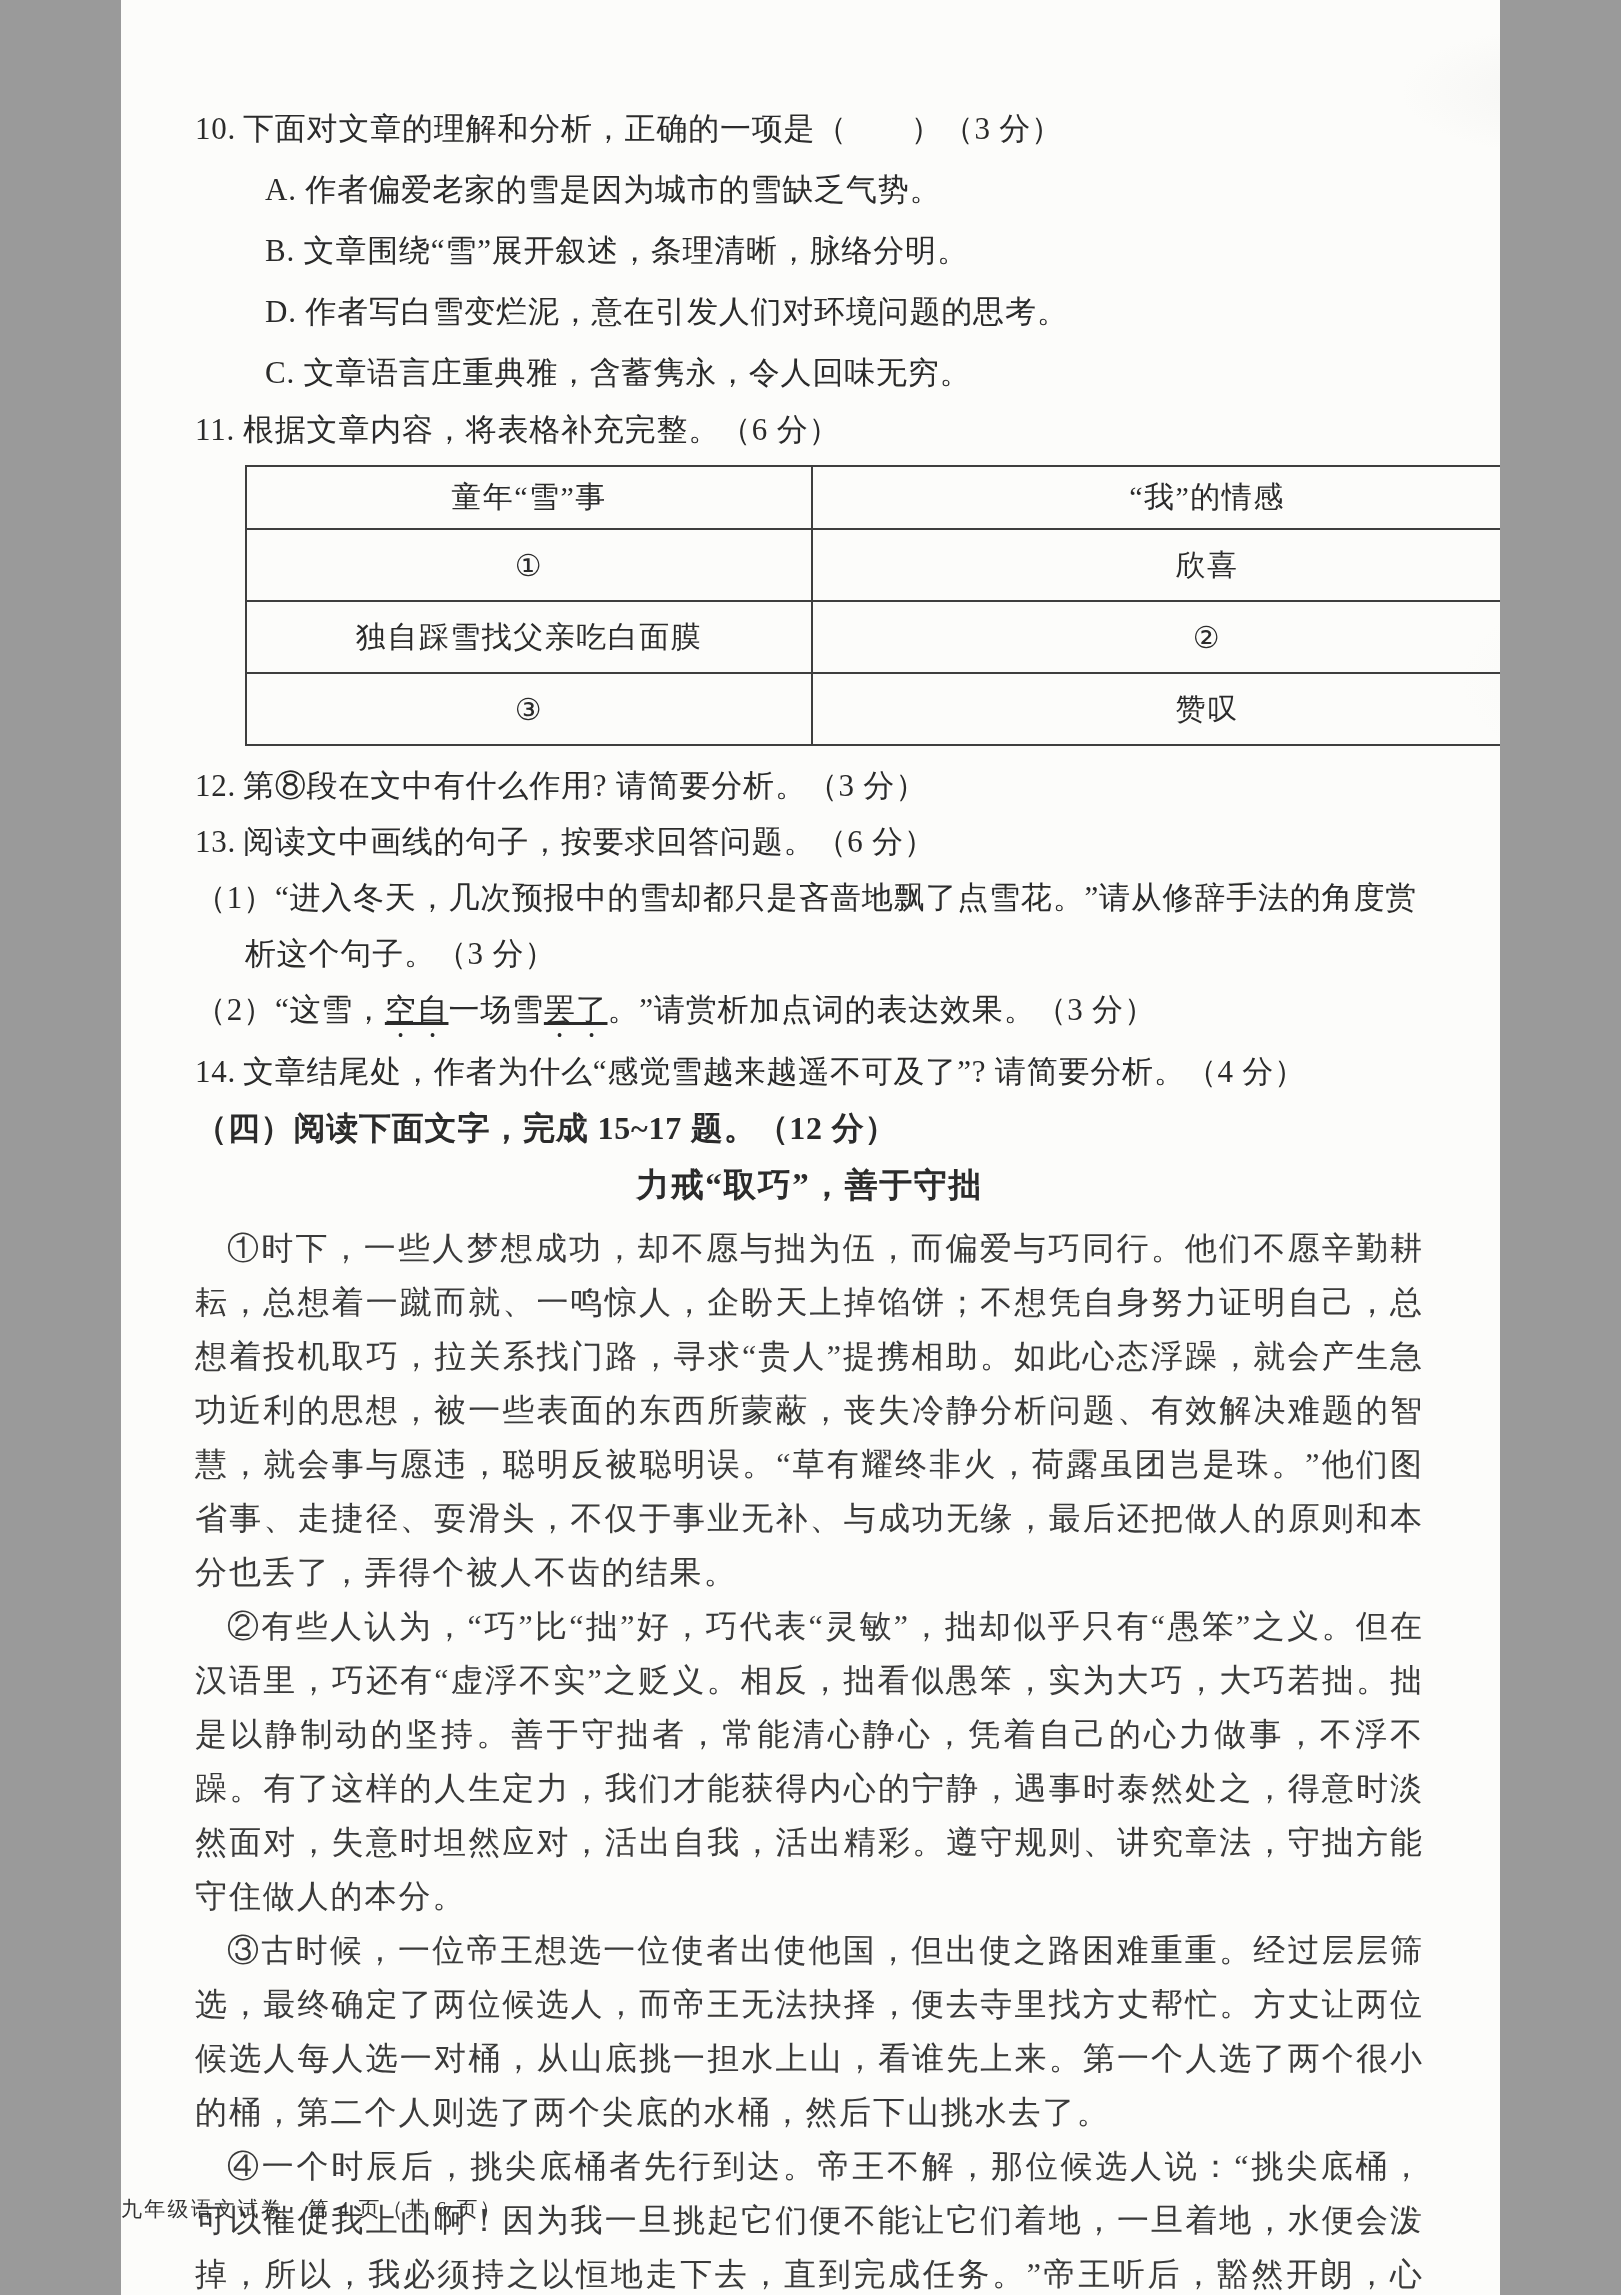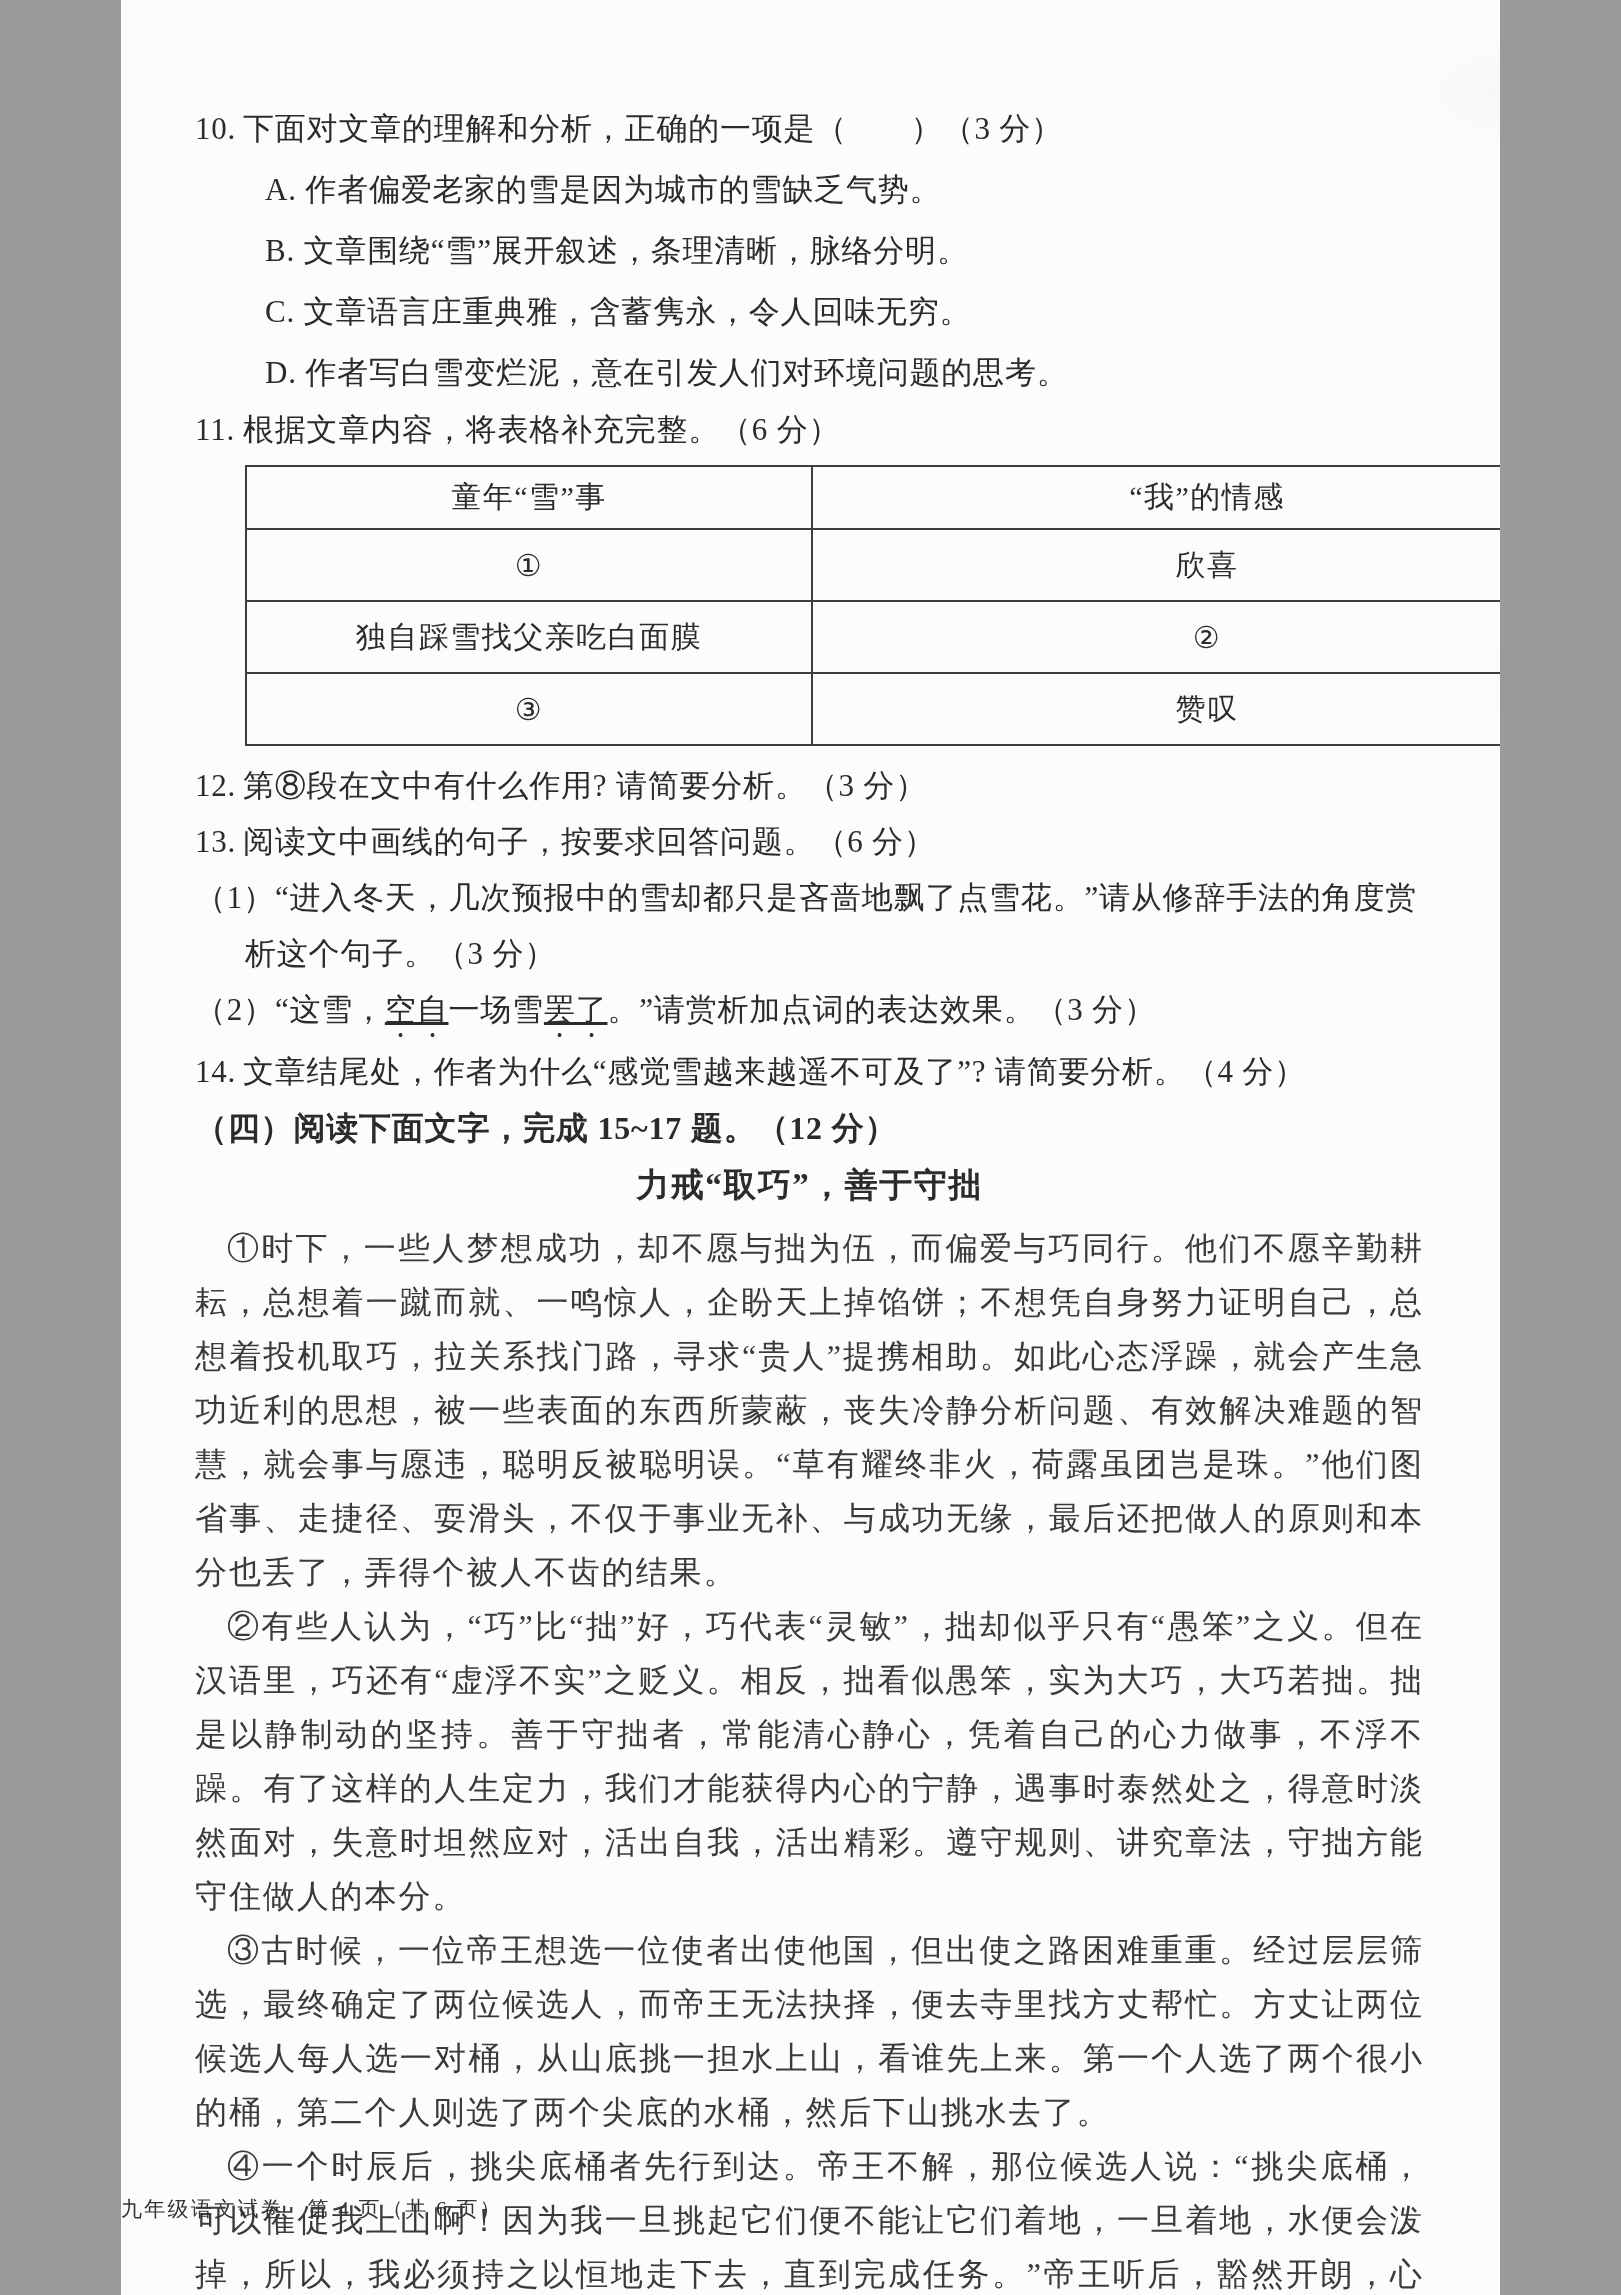--- a/index.html
+++ b/index.html
@@ -75,22 +75,22 @@
 
 <div class="page">
   <div class="content">
 
     <div class="qrow">
       <span class="qnum">10.</span>
       <span class="qtext">下面对文章的理解和分析，正确的一项是（　　）（3 分）</span>
     </div>
     <div class="opt">A. 作者偏爱老家的雪是因为城市的雪缺乏气势。</div>
     <div class="opt">B. 文章围绕“雪”展开叙述，条理清晰，脉络分明。</div>
+    <div class="opt">D. 作者写白雪变烂泥，意在引发人们对环境问题的思考。</div>
     <div class="opt">C. 文章语言庄重典雅，含蓄隽永，令人回味无穷。</div>
-    <div class="opt">D. 作者写白雪变烂泥，意在引发人们对环境问题的思考。</div>
 
     <div class="qrow tight">
       <span class="qnum">11.</span>
       <span class="qtext">根据文章内容，将表格补充完整。（6 分）</span>
     </div>
 
     <div class="tablewrap">
       <table class="anstable">
         <tbody>
             <tr class="hd">

